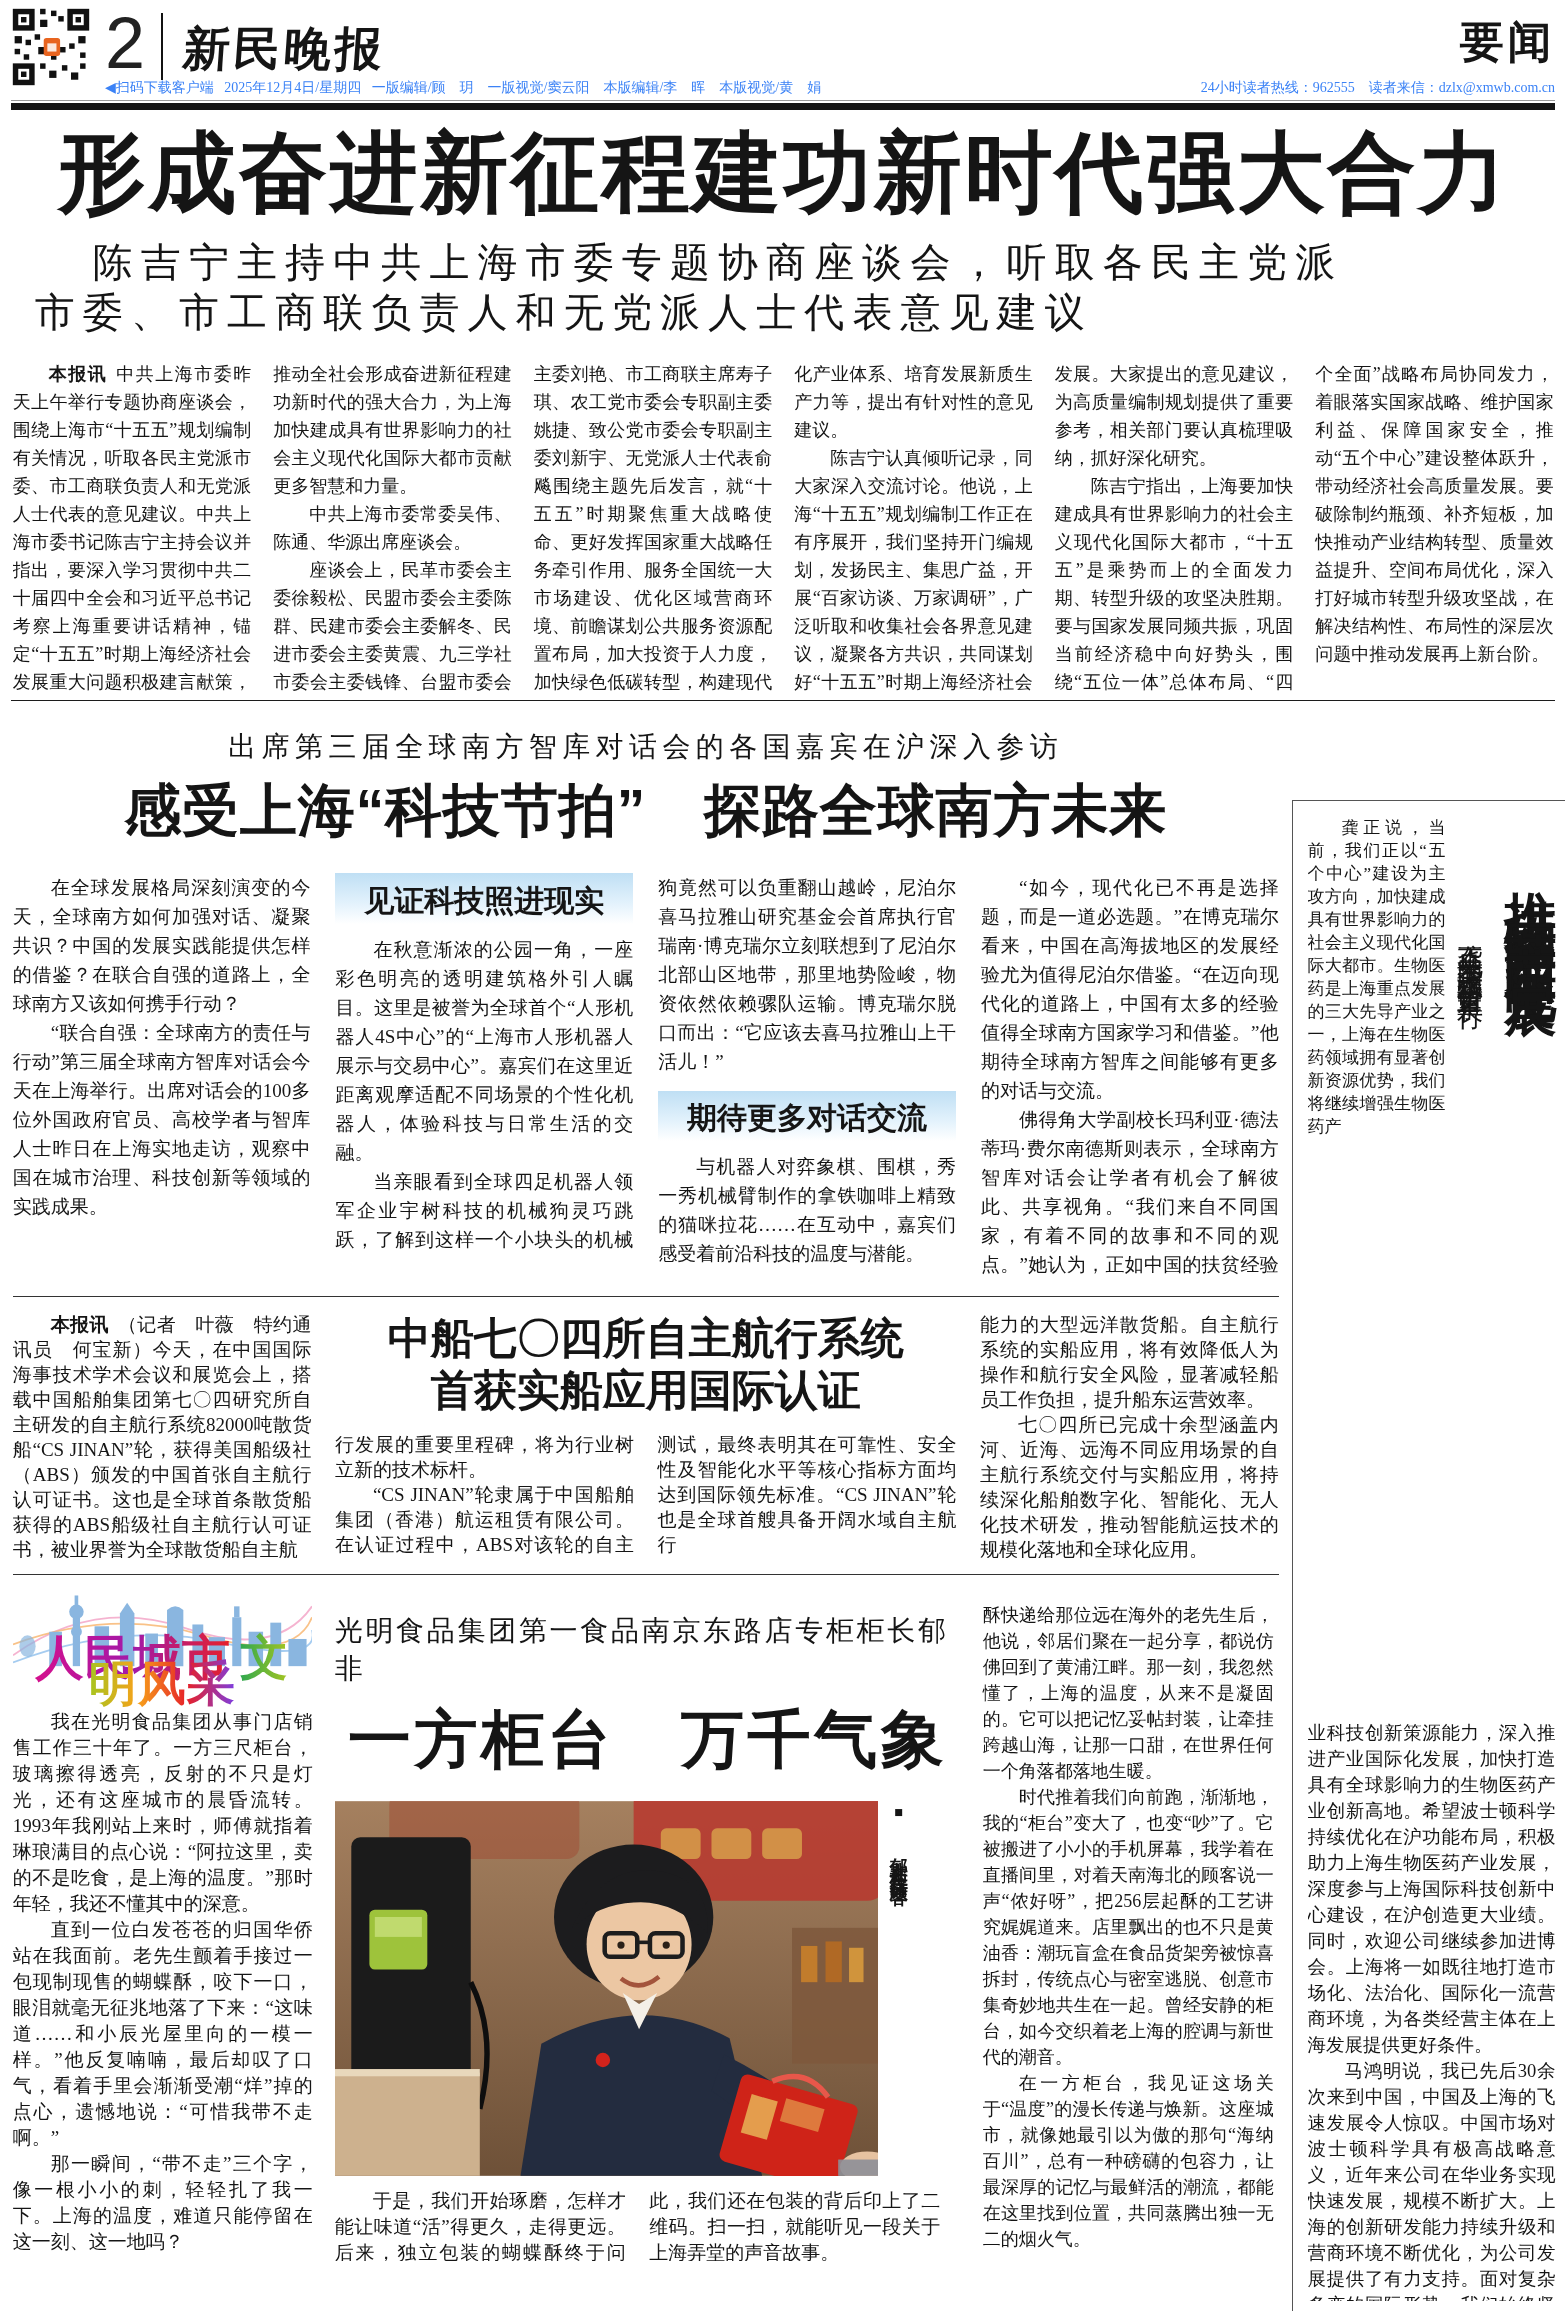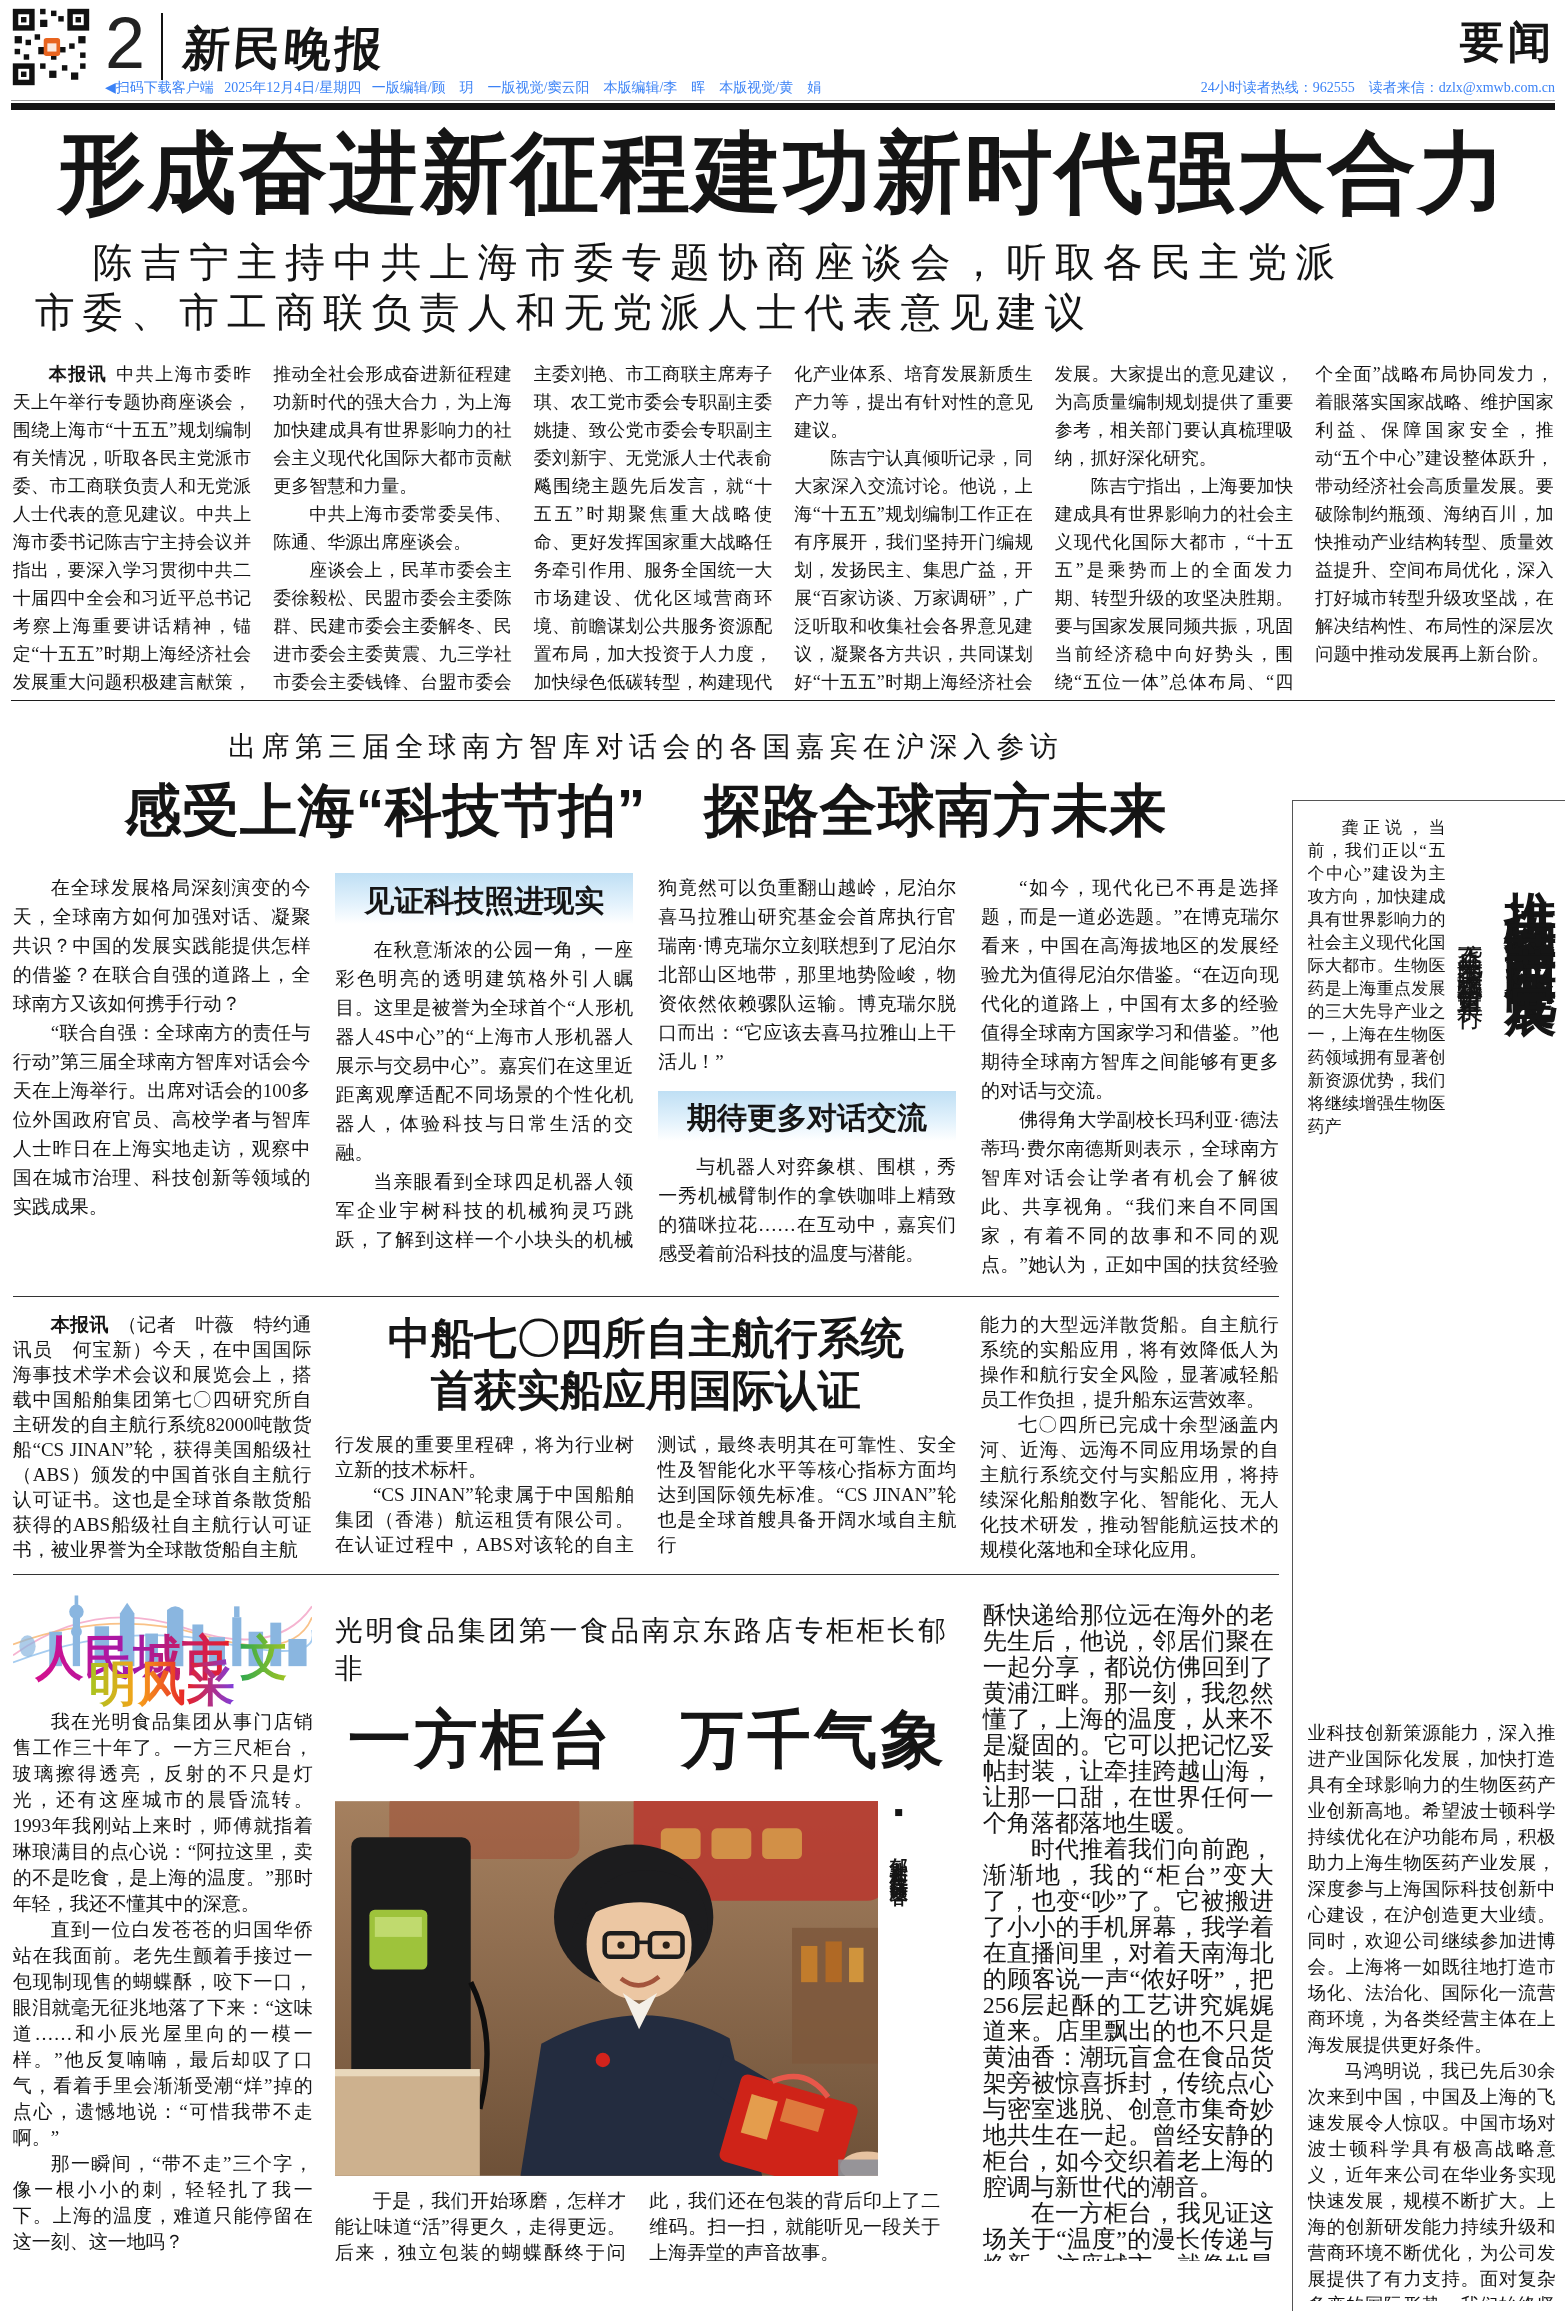--- a/index.html
+++ b/index.html
@@ -58,21 +58,21 @@
        -webkit-background-clip:text;background-clip:text;color:transparent;margin-left:9px;}
   .a4mid{width:626px;}
   .a4k{text-align:left;font-size:28px;letter-spacing:2.7px;margin:22px 0 9px;}
   .a4mid h4{text-align:center;font-size:63px;font-weight:900;letter-spacing:3.6px;margin:0 0 18px;}
   .photo-row{display:flex;gap:9px;}
   .vcap{writing-mode:vertical-rl;text-orientation:upright;font-size:18px;font-weight:bold;
         letter-spacing:3.6px;padding-top:3.6px;}
   .capsq{font-size:14.5px;letter-spacing:0;}
   .under{display:flex;gap:23.5px;margin-top:12.7px;height:134px;overflow:hidden;}
   .under div{width:291px;font-size:19px;line-height:26px;text-align:justify;}
-  .a4c4{width:291px;font-size:24px;line-height:26px;text-align:justify;margin-top:12.7px;}
+  .a4c4{width:291px;font-size:18px;line-height:26px;text-align:justify;margin-top:12.7px;}
   
   .sb{position:absolute;top:800px;left:1292px;width:274px;height:1511px;box-sizing:border-box;
       border-top:0.9px solid #555;border-left:0.9px solid #555;padding:14.5px 0 0 14.5px;}
   .sb-top{position:relative;height:897px;}
   .sb-narrow{width:138px;height:100%;overflow:hidden;font-size:17px;line-height:23px;text-align:justify;}
   .sb-sub{position:absolute;top:107px;left:145px;writing-mode:vertical-rl;text-orientation:upright;
           font-size:26px;letter-spacing:3.6px;}
   .sb-title{position:absolute;top:34px;right:0;writing-mode:vertical-rl;text-orientation:upright;
             font-size:52px;font-weight:900;letter-spacing:8.1px;
             font-family:"Liberation Sans","DejaVu Sans",sans-serif;}
@@ -147,21 +147,21 @@
     <h1 class="sans">形成奋进新征程建功新时代强大合力</h1>
     <div class="a1sub">
       <span class="l1">陈吉宁主持中共上海市委专题协商座谈会，听取各民主党派</span>
       <span class="l2">市委、市工商联负责人和无党派人士代表意见建议</span>
     </div>
     <div class="cols6">
       <p><b class="lead">本报讯</b><span>中共上海市委昨天上午举行专题协商座谈会，围绕上海市“十五五”规划编制有关情况，听取各民主党派市委、市工商联负责人和无党派人士代表的意见建议。中共上海市委书记陈吉宁主持会议并指出，要深入学习贯彻中共二十届四中全会和习近平总书记考察上海重要讲话精神，锚定“十五五”时期上海经济社会发展重大问题积极建言献策，推动全社会形成奋进新征程建功新时代的强大合力，为上海加快建成具有世界影响力的社会主义现代化国际大都市贡献更多智慧和力量。</span></p>
       <p>中共上海市委常委吴伟、陈通、华源出席座谈会。</p>
       <p>座谈会上，民革市委会主委徐毅松、民盟市委会主委陈群、民建市委会主委解冬、民进市委会主委黄震、九三学社市委会主委钱锋、台盟市委会主委刘艳、市工商联主席寿子琪、农工党市委会专职副主委姚捷、致公党市委会专职副主委刘新宇、无党派人士代表俞飚围绕主题先后发言，就“十五五”时期聚焦重大战略使命、更好发挥国家重大战略任务牵引作用、服务全国统一大市场建设、优化区域营商环境、前瞻谋划公共服务资源配置布局，加大投资于人力度，加快绿色低碳转型，构建现代化产业体系、培育发展新质生产力等，提出有针对性的意见建议。</p>
       <p>陈吉宁认真倾听记录，同大家深入交流讨论。他说，上海“十五五”规划编制工作正在有序展开，我们坚持开门编规划，发扬民主、集思广益，开展“百家访谈、万家调研”，广泛听取和收集社会各界意见建议，凝聚各方共识，共同谋划好“十五五”时期上海经济社会发展。大家提出的意见建议，为高质量编制规划提供了重要参考，相关部门要认真梳理吸纳，抓好深化研究。</p>
-      <p>陈吉宁指出，上海要加快建成具有世界影响力的社会主义现代化国际大都市，“十五五”是乘势而上的全面发力期、转型升级的攻坚决胜期。要与国家发展同频共振，巩固当前经济稳中向好势头，围绕“五位一体”总体布局、“四个全面”战略布局协同发力，着眼落实国家战略、维护国家利益、保障国家安全，推动“五个中心”建设整体跃升，带动经济社会高质量发展。要破除制约瓶颈、海纳百川，加快推动产业结构转型、质量效益提升、空间布局优化，深入打好城市转型升级攻坚战，在解决结构性、布局性的深层次问题中推动发展再上新台阶。</p>
+      <p>陈吉宁指出，上海要加快建成具有世界影响力的社会主义现代化国际大都市，“十五五”是乘势而上的全面发力期、转型升级的攻坚决胜期。要与国家发展同频共振，巩固当前经济稳中向好势头，围绕“五位一体”总体布局、“四个全面”战略布局协同发力，着眼落实国家战略、维护国家利益、保障国家安全，推动“五个中心”建设整体跃升，带动经济社会高质量发展。要破除制约瓶颈、补齐短板，加快推动产业结构转型、质量效益提升、空间布局优化，深入打好城市转型升级攻坚战，在解决结构性、布局性的深层次问题中推动发展再上新台阶。</p>
 
     </div>
   </section>
 
   <div class="hr-full"></div>
 
   <div class="lz">
 
     <section class="a2">
       <div class="a2k">出席第三届全球南方智库对话会的各国嘉宾在沪深入参访</div>

